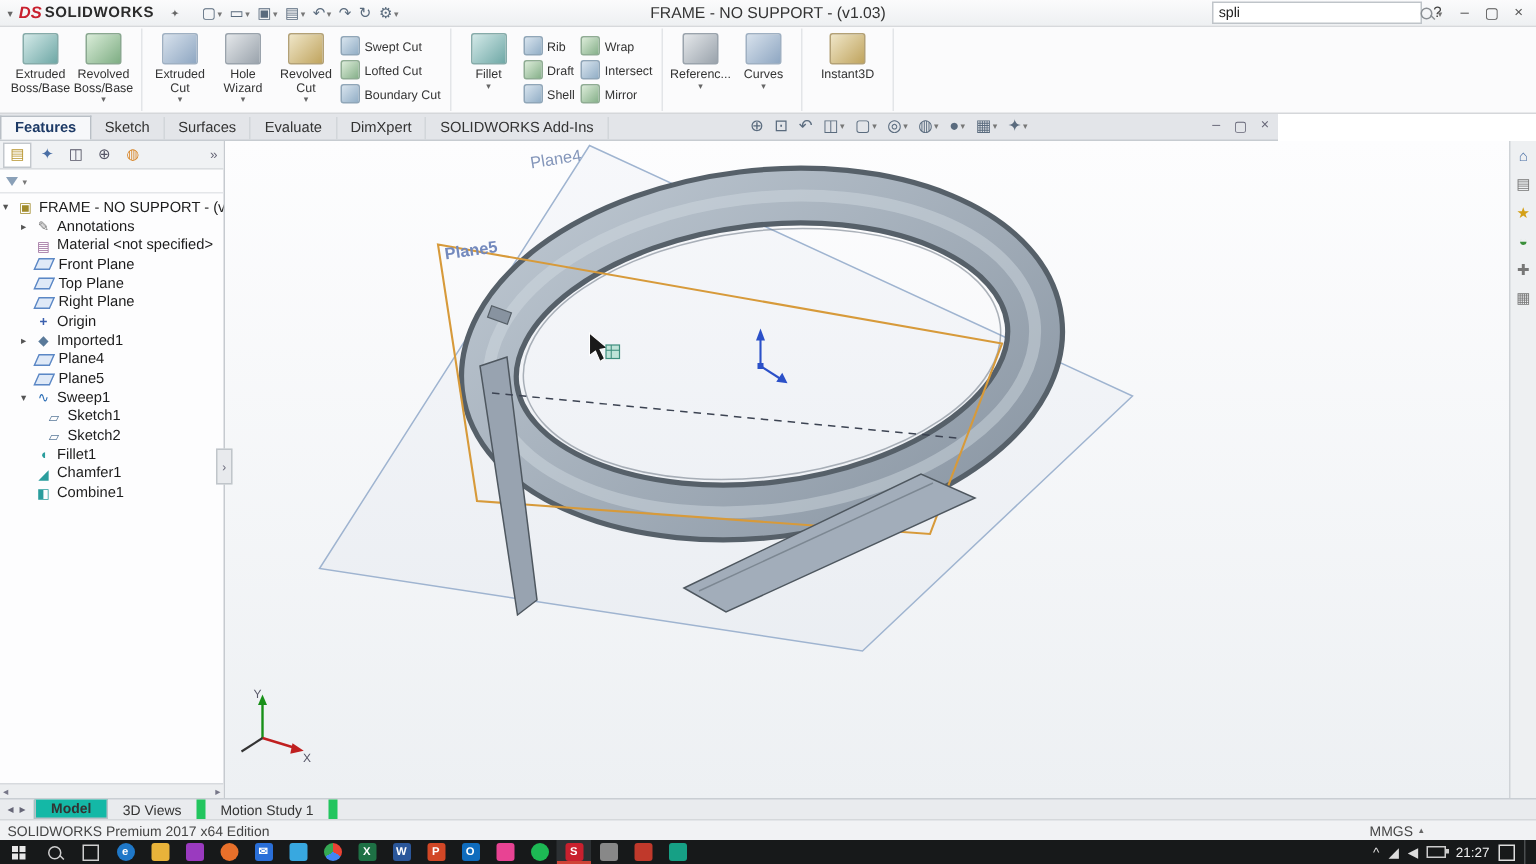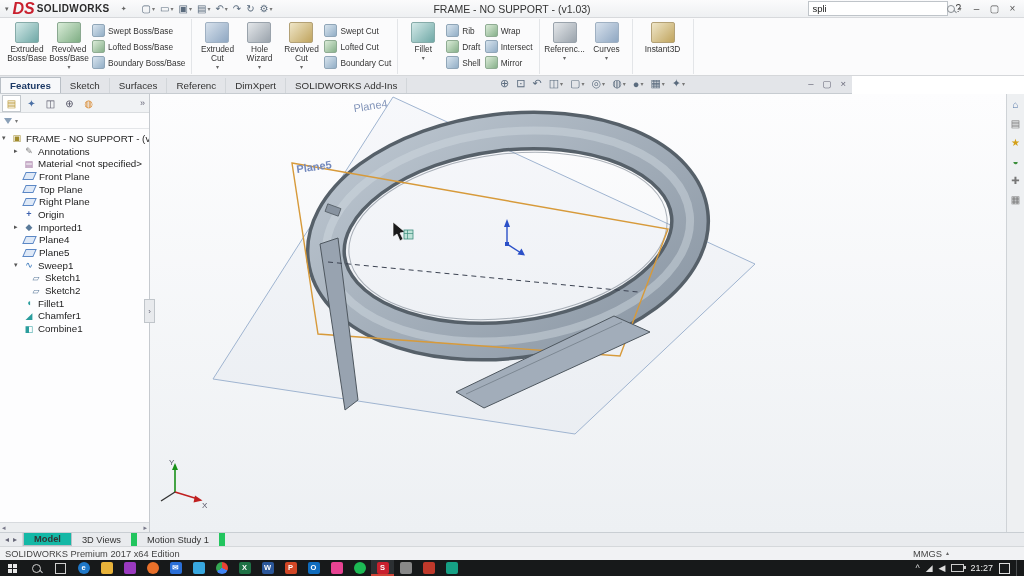--- a/index.html
+++ b/index.html
@@ -5,21 +5,21 @@
   html,body{margin:0;padding:0}
   body{width:1024px;height:576px;position:relative;overflow:hidden;
        font-family:"Liberation Sans",sans-serif;background:#fff;color:#222;
        -webkit-font-smoothing:antialiased}
 
   
   .titlebar{position:absolute;left:0;top:0;width:1024px;height:18px;box-sizing:border-box;
     background:linear-gradient(#fbfbfc,#eef0f2);border-bottom:1px solid #d7d9dc;
     display:flex;align-items:center;font-size:11px;padding:0 3px;gap:1px}
   .caret{font-size:7px;color:#666;padding:0 2px}
-  .dslogo{color:#c9202e;font-weight:bold;font-style:italic;font-size:16px;padding:0 1px}
+  .dslogo{color:#c9202e;font-weight:bold;font-style:italic;font-size:11px;padding:0 1px}
   .appname{font-weight:bold;font-size:10px;letter-spacing:.4px;color:#2b2b2b;margin-right:8px}
   .menu span{padding:0 5px;font-size:10.5px;color:#333;cursor:default}
   .qa{display:flex;align-items:center;gap:1px;margin-left:10px}
   .qa .qbtn{display:flex;align-items:center;color:#5a6b7d;font-size:10px;padding:0 2px}
   .qa .qbtn .dda{font-size:6px;color:#777;margin-left:1px}
   .doc-title{position:absolute;left:50%;transform:translateX(-50%);top:3px;font-size:10.5px;color:#333;white-space:nowrap}
   .searchbox{margin-left:auto;width:132px;height:13px;background:#fff;border:1px solid #bfc4c9;
     display:flex;align-items:center;padding:0 3px;gap:3px}
   .searchbox input{border:none;outline:none;flex:1;font-size:9.5px;font-family:"Liberation Sans",sans-serif;height:11px;padding:0;color:#222;background:transparent}
   .mag{width:6px;height:6px;border:1.4px solid #8a8f94;border-radius:50%;position:relative;flex:none}
@@ -165,34 +165,20 @@
     <div class="bigbtn">
       <div class="bigicon ig-teal"></div>
       <span>Extruded</span>
       <span>Boss/Base</span>
     </div>
     <div class="bigbtn dd">
       <div class="bigicon ig-green"></div>
       <span>Revolved</span>
       <span>Boss/Base</span>
     </div>
-    <div class="sstack">
-      <div class="smallbtn">
-          <span class="smallicon"></span>
-          <span>Swept Boss/Base</span>
-        </div>
-      <div class="smallbtn">
-          <span class="smallicon si-green"></span>
-          <span>Lofted Boss/Base</span>
-        </div>
-      <div class="smallbtn">
-          <span class="smallicon"></span>
-          <span>Boundary Boss/Base</span>
-        </div>
-    </div>
   </div>
   <div class="rgroup">
     <div class="bigbtn dd">
       <div class="bigicon"></div>
       <span>Extruded</span>
       <span>Cut</span>
     </div>
     <div class="bigbtn dd">
       <div class="bigicon ig-gray"></div>
       <span>Hole</span>
@@ -267,21 +253,21 @@
       <div class="bigicon ig-gold"></div>
       <span>Instant3D</span>
     </div>
   </div>
 </div>
 
 <div class="tabbar">
   <span class="tab active">Features</span>
   <span class="tab">Sketch</span>
   <span class="tab">Surfaces</span>
-  <span class="tab">Referenc</span>
+  <span class="tab">Evaluate</span>
   <span class="tab">DimXpert</span>
   <span class="tab">SOLIDWORKS Add-Ins</span>
 
   <span class="headsup">
     <span class="hi">⊕</span>
     <span class="hi">⊡</span>
     <span class="hi">↶</span>
     <span class="hi">◫<span class="hda">▾</span></span>
     <span class="hi">▢<span class="hda">▾</span></span>
     <span class="hi">◎<span class="hda">▾</span></span>

